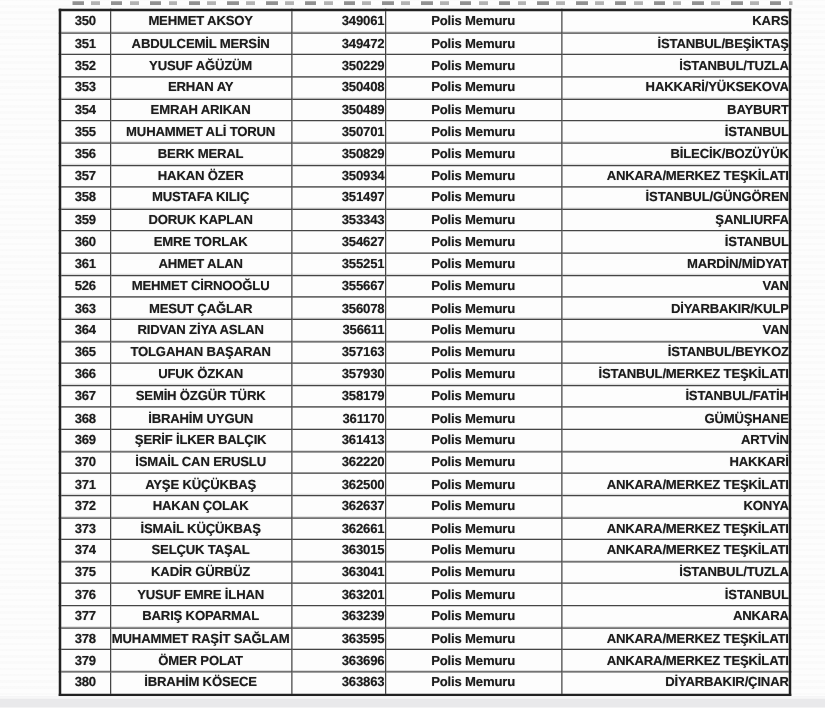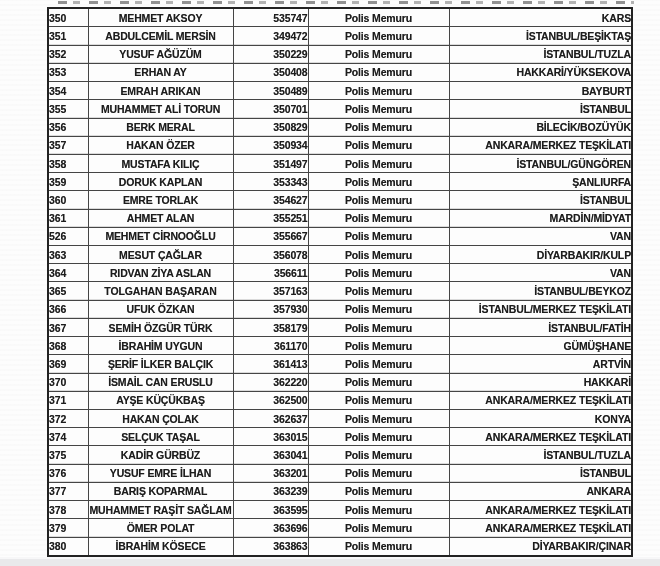--- a/index.html
+++ b/index.html
@@ -66,21 +66,21 @@
     vertical-align: middle;
     text-shadow: 0 0 0.6px rgba(40,40,40,0.55);
   }
   table.personnel {
     border: 2px solid #222;
   }
   
   table.personnel tr {
     box-shadow: 0 -1px 0 rgba(130,130,130,0.28);
   }
-  td.c-row-number   { text-align: left; padding-right: 4px; }
+  td.c-row-number   { text-align: center; padding-right: 4px; }
   td.c-name         { text-align: center;  padding-left: 4px; }
   td.c-badge-number { text-align: right; padding-right: 9px; }
   td.c-rank         { text-align: center;  padding-left: 5px; }
   td.c-location     { text-align: right;  padding-left: 4px; }
 </style>
 </head>
 <body>
 
 <div class="scan-page">
   <div class="remnant-line"></div>
@@ -90,21 +90,21 @@
       <col style="width:40px">
       <col style="width:145px">
       <col style="width:75px">
       <col style="width:141px">
       <col style="width:183px">
     </colgroup>
     <tbody>
         <tr>
           <td class="c-row-number">350</td>
           <td class="c-name">MEHMET AKSOY</td>
-          <td class="c-badge-number">535747</td>
+          <td class="c-badge-number">349061</td>
           <td class="c-rank">Polis Memuru</td>
           <td class="c-location">KARS</td>
         </tr>
         <tr>
           <td class="c-row-number">351</td>
           <td class="c-name">ABDULCEMİL MERSİN</td>
           <td class="c-badge-number">349472</td>
           <td class="c-rank">Polis Memuru</td>
           <td class="c-location">İSTANBUL/BEŞİKTAŞ</td>
         </tr>
@@ -247,20 +247,27 @@
           <td class="c-badge-number">362500</td>
           <td class="c-rank">Polis Memuru</td>
           <td class="c-location">ANKARA/MERKEZ TEŞKİLATI</td>
         </tr>
         <tr>
           <td class="c-row-number">372</td>
           <td class="c-name">HAKAN ÇOLAK</td>
           <td class="c-badge-number">362637</td>
           <td class="c-rank">Polis Memuru</td>
           <td class="c-location">KONYA</td>
+        </tr>
+        <tr>
+          <td class="c-row-number">373</td>
+          <td class="c-name">İSMAİL KÜÇÜKBAŞ</td>
+          <td class="c-badge-number">362661</td>
+          <td class="c-rank">Polis Memuru</td>
+          <td class="c-location">ANKARA/MERKEZ TEŞKİLATI</td>
         </tr>
         <tr>
           <td class="c-row-number">374</td>
           <td class="c-name">SELÇUK TAŞAL</td>
           <td class="c-badge-number">363015</td>
           <td class="c-rank">Polis Memuru</td>
           <td class="c-location">ANKARA/MERKEZ TEŞKİLATI</td>
         </tr>
         <tr>
           <td class="c-row-number">375</td>

